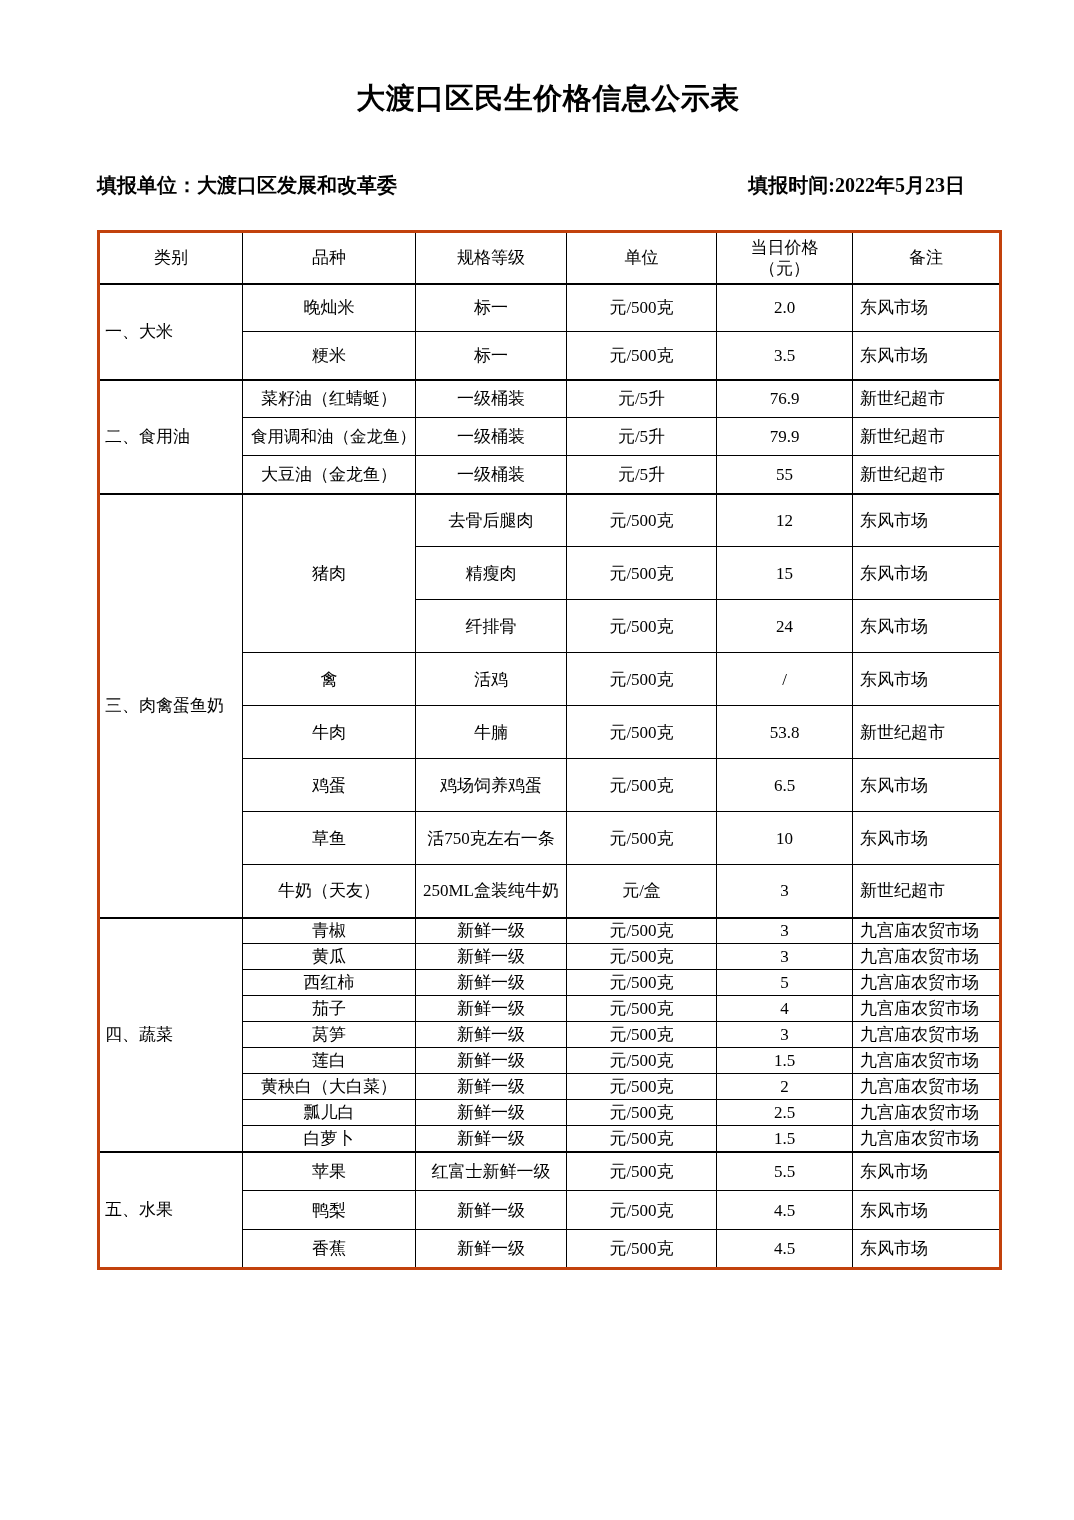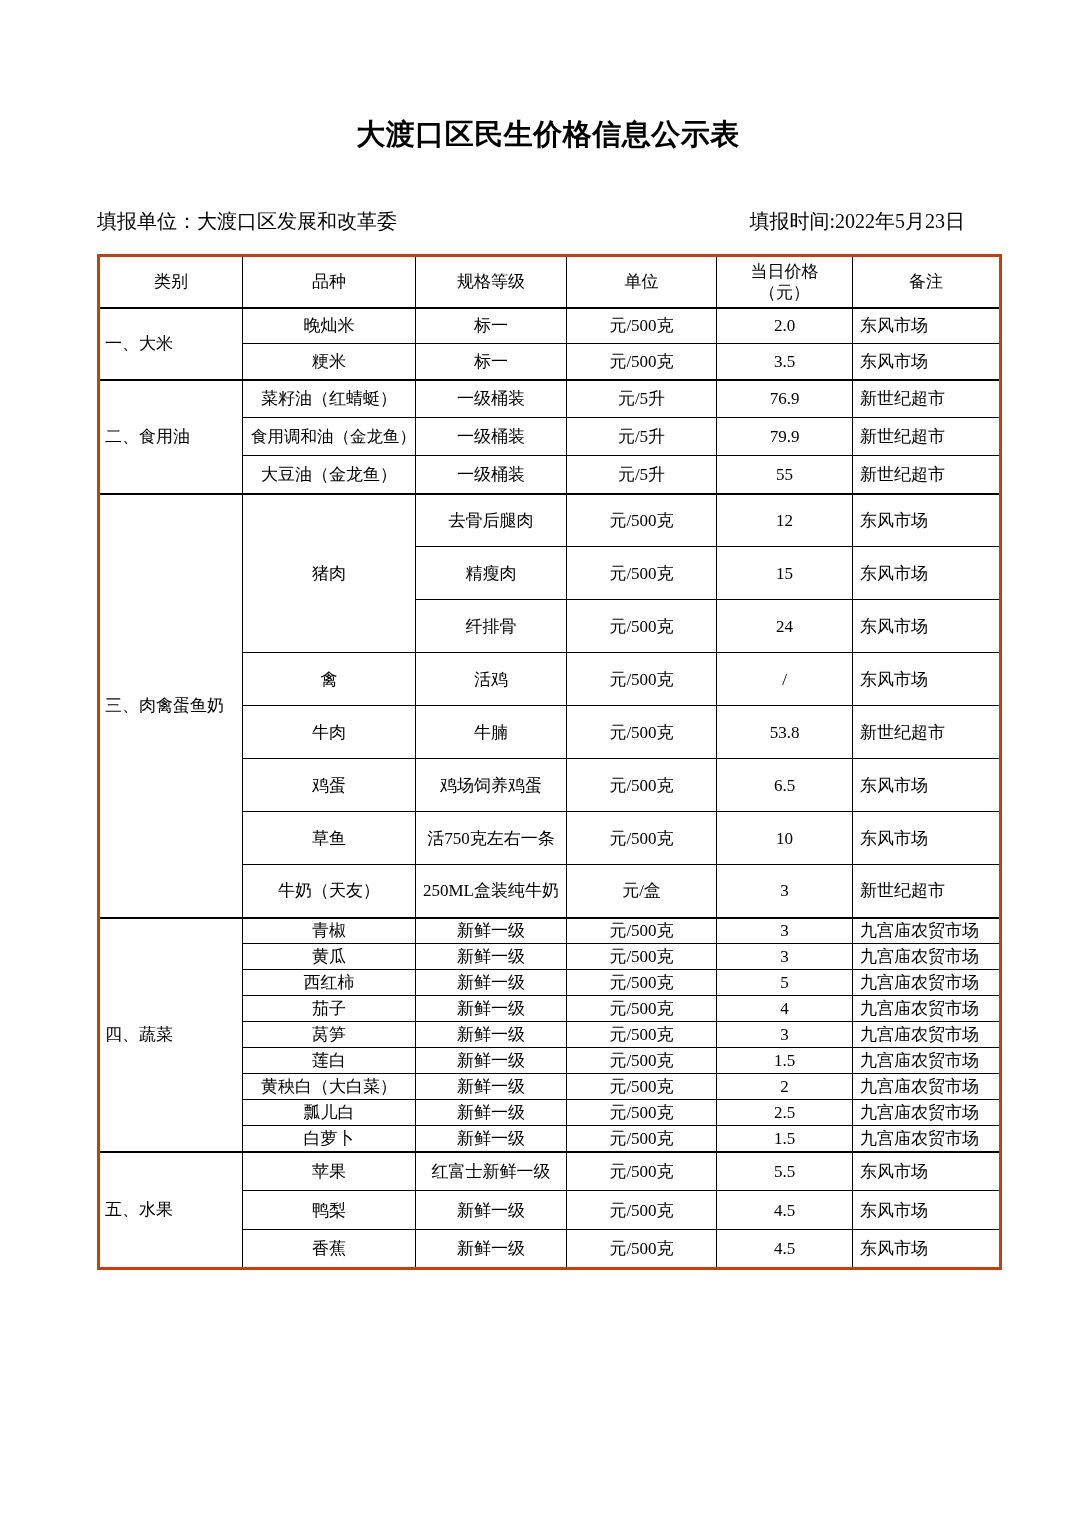--- a/index.html
+++ b/index.html
@@ -12,36 +12,36 @@
   body {
     width: 1074px; height: 1520px;
     position: relative; overflow: hidden;
   }
   .content {
     position: absolute;
     left: 97px; top: 0;
     width: 902px;
   }
   .title {
-    margin-top: 118px;
+    margin-top: 82px;
     text-align: center;
     font-size: 29px;
     font-weight: bold;
     line-height: 1.15;
     letter-spacing: 0.5px;
   }
   .meta-row {
     display: flex;
     justify-content: space-between;
     align-items: baseline;
     margin-top: 57px;
-    margin-bottom: 19px;
+    margin-bottom: 31px;
     padding-right: 34px;
     font-size: 20px;
-    font-weight: normal;
+    font-weight: bold;
   }
   table.price-table {
     border-collapse: collapse;
     width: 902px;
     table-layout: fixed;
     border: 3px solid #c2410c;
   }
   .price-table th, .price-table td {
     border: 1.5px solid #000;
     padding: 0 2px;
@@ -51,21 +51,21 @@
     font-weight: normal;
     line-height: 1.25;
     overflow: hidden;
   }
   .price-table thead th {
     height: 52px;
     border-bottom: 2.5px solid #000;
     white-space: pre-line;
   }
   tr.section-start td { border-top: 2.5px solid #000; }
-  .sec0 td { height: 36px; }
+  .sec0 td { height: 48px; }
   .sec1 td { height: 38px; }
   .sec2 td { height: 53px; }
   .sec3 td { height: 26px; }
   .sec4 td { height: 39px; }
   td.cat {
     text-align: left;
     padding-left: 5px;
     white-space: nowrap;
   }
   td.note {

